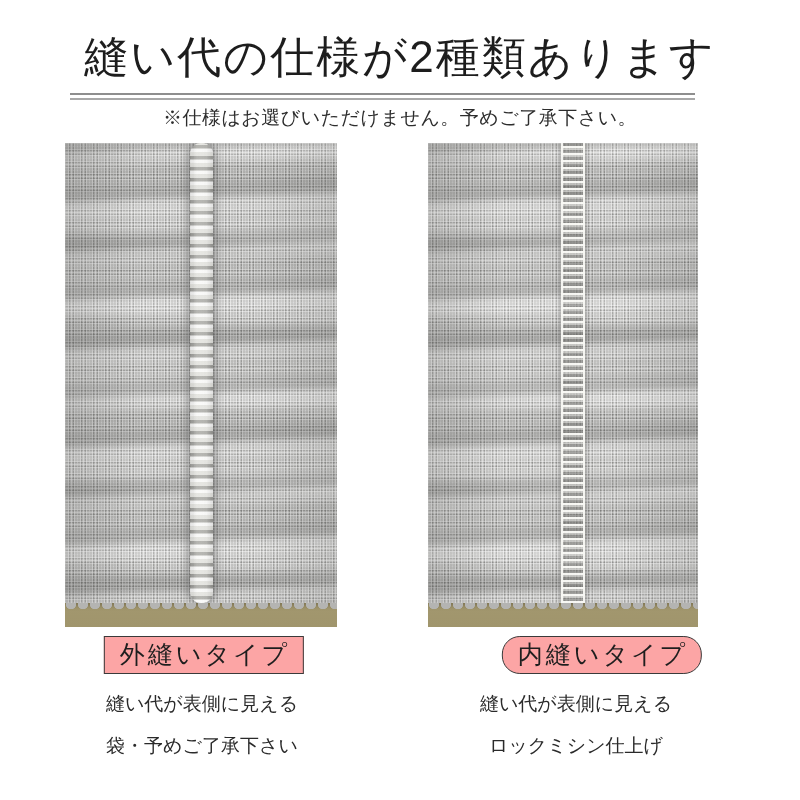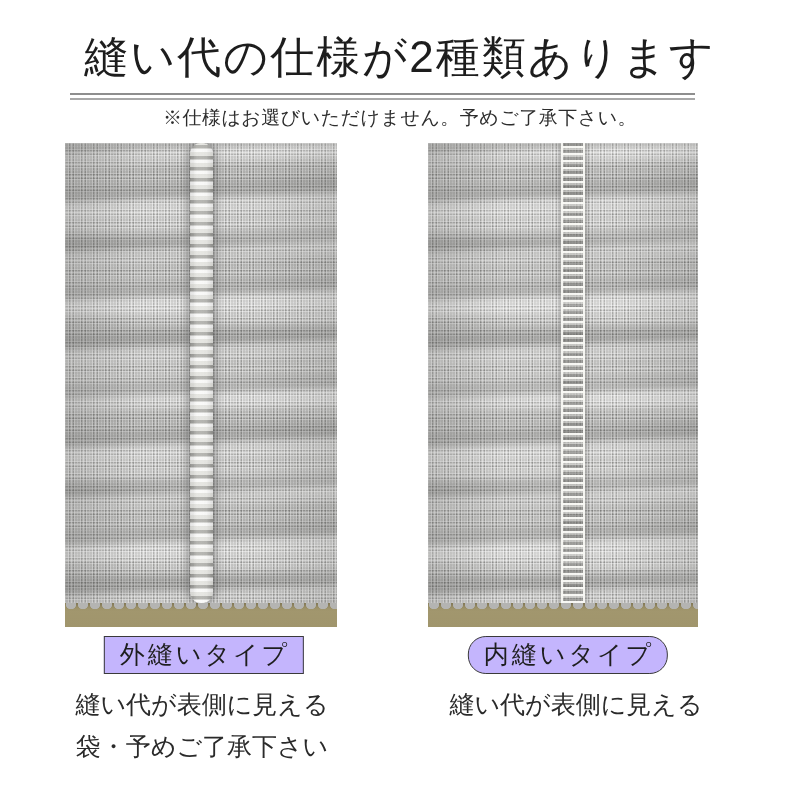--- a/index.html
+++ b/index.html
@@ -69,29 +69,29 @@
   .seam.inner{
     left:133px;width:24px;
     background-image:
       linear-gradient(90deg, rgba(248,248,244,0.95) 0 9%, rgba(0,0,0,0) 9% 91%, rgba(248,248,244,0.95) 91% 100%),
       repeating-linear-gradient(0deg, rgba(250,250,246,0.95) 0 2px, rgba(116,116,112,0.55) 2px 5px, rgba(198,198,194,0.65) 5px 7px);
     box-shadow:-2px 0 4px rgba(92,92,90,0.30), 2px 0 4px rgba(92,92,90,0.30);
   }
   
   .label-box{
     position:absolute;top:632px;transform:translateX(-50%);
-    border:1.5px solid #3a3a3a;background:#c4b5fd;
+    border:1.5px solid #3a3a3a;background:#fca5a5;
     font-size:25px;line-height:31px;letter-spacing:3px;color:#1e1e1e;
     padding:2px 13px 3px 15px;white-space:nowrap;
   }
   .label-box.left{left:204px;}
-  .label-box.right{left:568px;border-radius:18px;}
+  .label-box.right{left:602px;border-radius:18px;}
   .desc{
     position:absolute;width:340px;text-align:center;
-    font-size:25px;line-height:30px;color:#2a2a2a;letter-spacing:0;white-space:nowrap;
+    font-size:19px;line-height:30px;color:#2a2a2a;letter-spacing:0;white-space:nowrap;
   }
   .desc.l1{top:685px;}
   .desc.l2{top:727px;}
   .desc.col-left{left:32px;}
   .desc.col-right{left:406px;}
 </style>
 </head>
 <body>
 
 <div class="canvas">
@@ -118,14 +118,15 @@
     </div>
   </div>
 
   <div class="label-box left">外縫いタイプ</div>
   <div class="label-box right">内縫いタイプ</div>
 
   <div class="desc l1 col-left">縫い代が表側に見える</div>
   <div class="desc l2 col-left">袋・予めご了承下さい</div>
 
   <div class="desc l1 col-right">縫い代が表側に見える</div>
+  <div class="desc l2 col-right">ロックミシン仕上げ</div>
 
 </div>
 
 </body></html>

